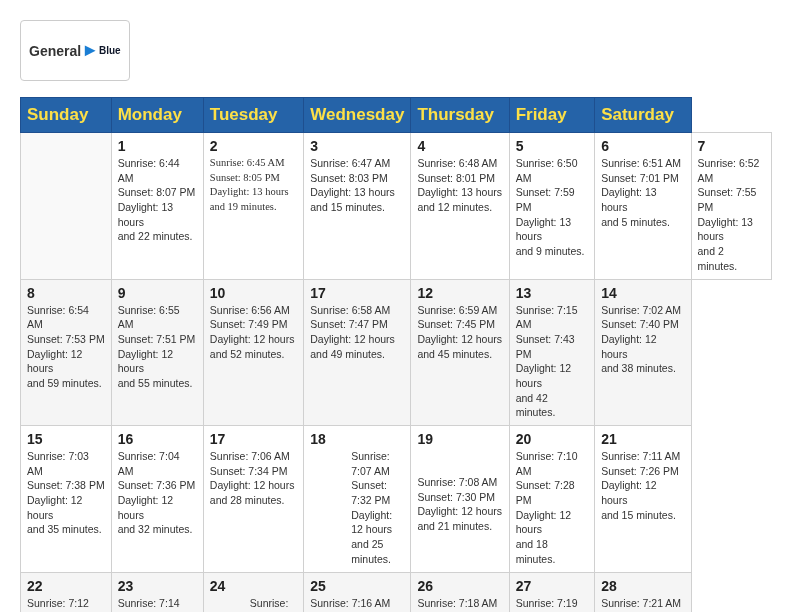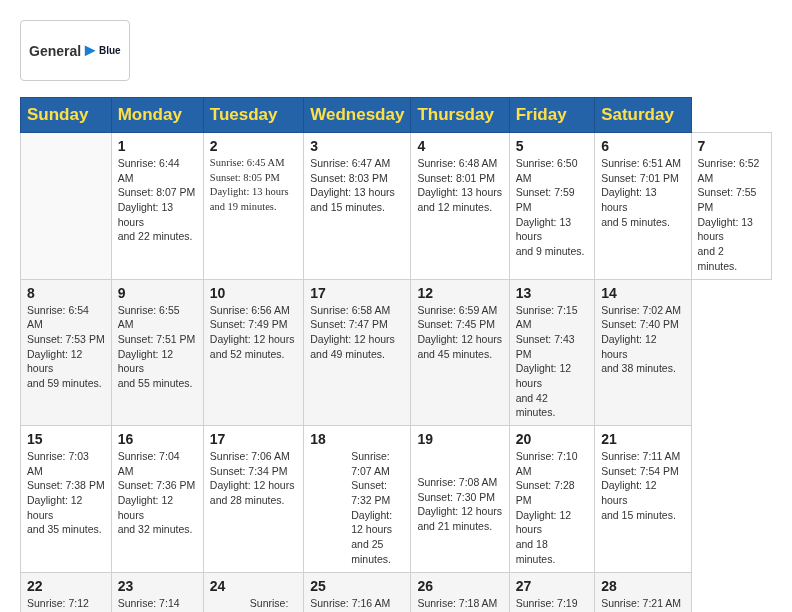--- a/index.html
+++ b/index.html
@@ -266,21 +266,21 @@
         <td>
           <span class="day-number">20</span>
           <div class="day-info" style="white-space: pre-line;">Sunrise: 7:10 AM
 Sunset: 7:28 PM
 Daylight: 12 hours
 and 18 minutes.</div>
         </td>
         <td>
           <span class="day-number">21</span>
           <div class="day-info" style="white-space: pre-line;">Sunrise: 7:11 AM
-Sunset: 7:54 PM
+Sunset: 7:26 PM
 Daylight: 12 hours
 and 15 minutes.</div>
         </td>
       </tr>
       <tr>
         <td>
           <span class="day-number">22</span>
           <div class="day-info" style="white-space: pre-line;">Sunrise: 7:12 AM
 Sunset: 7:24 PM
 Daylight: 12 hours

